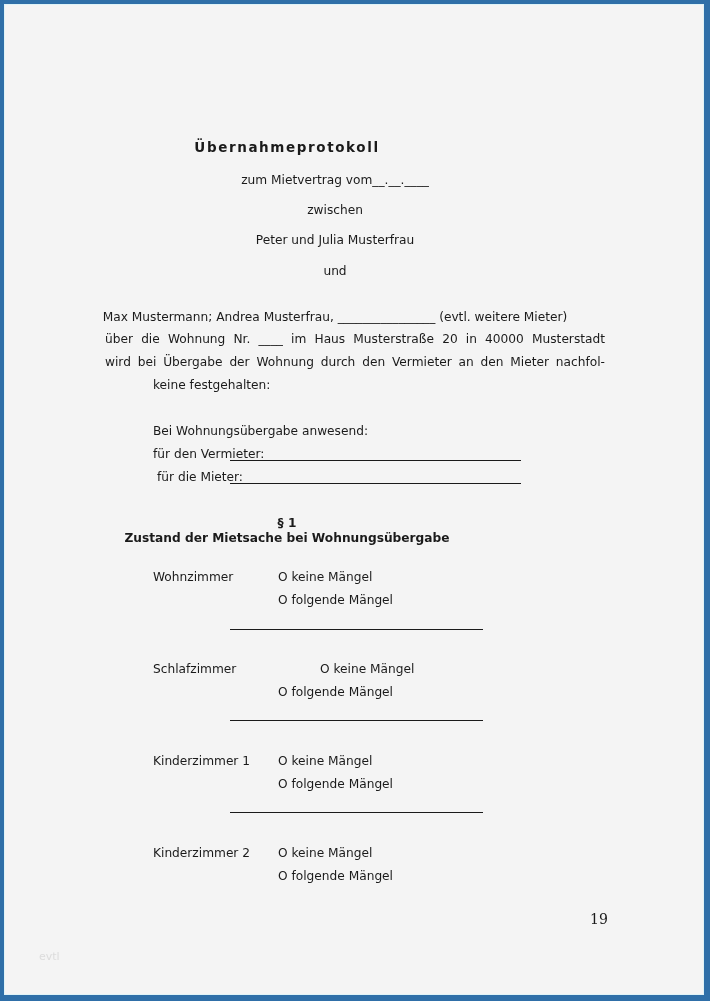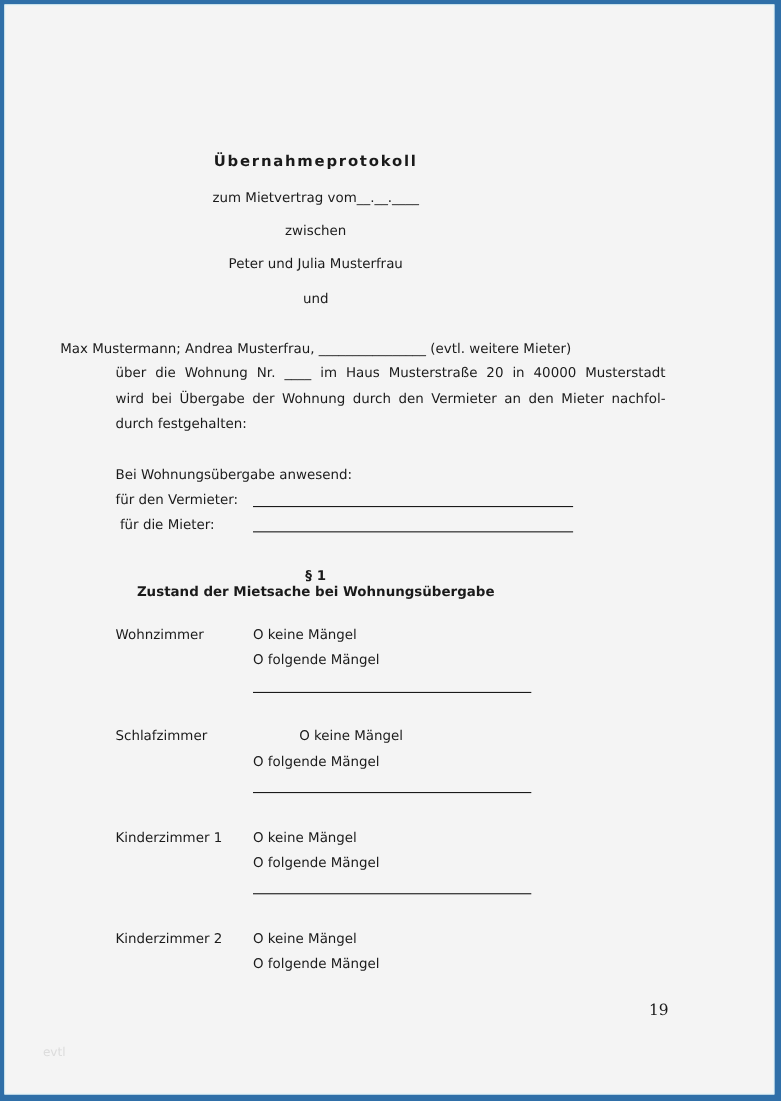--- a/index.html
+++ b/index.html
@@ -11,42 +11,42 @@
     }
     .frame {
       position: absolute; left: 4px; top: 4px; width: 700px; height: 991px;
       background: #f4f4f4;
       border: 1px solid #dff3f7;
       box-sizing: border-box;
     }
     .abs { position: absolute; white-space: nowrap; }
     .center { left: 0; width: 574px; text-align: center; }
     .title { font-weight: bold; font-size: 13.5px; letter-spacing: 1.6px; }
-    .txt { font-size: 12.2px; }
+    .txt { font-size: 12.2px; padding-left: 48px; }
     .just { font-size: 12.2px; text-align: justify; text-align-last: justify; width: 500px; left: 105px; }
     .bold { font-weight: bold; font-size: 12.2px; }
     .line { position: absolute; height: 0; border-top: 1px solid #1a1a1a; }
     .pagenum { font-family: "DejaVu Serif", serif; font-size: 14px; }
     .watermark { font-size: 11px; color: #dcdcdc; }
   </style>
 </head>
 <body>
 
 <div class="frame"></div>
 
 <div class="abs center title" style="top:139px;">Übernahmeprotokoll</div>
 <div class="abs center txt" style="top:173px;">zum Mietvertrag vom__.__.____</div>
 <div class="abs center txt" style="top:203px;">zwischen</div>
 <div class="abs center txt" style="top:233px;">Peter und Julia Musterfrau</div>
 <div class="abs center txt" style="top:264px;">und</div>
 <div class="abs center txt" style="top:294px;margin-top:16px;">Max Mustermann; Andrea Musterfrau, ________________ (evtl. weitere Mieter)</div>
 
 <div class="abs just" style="top:332px;">über die Wohnung Nr. ____ im Haus Musterstraße 20 in 40000 Musterstadt</div>
 <div class="abs just" style="top:355px;">wird bei Übergabe der Wohnung durch den Vermieter an den Mieter nachfol-</div>
-<div class="abs txt" style="top:378px; left:105px;">durch festgehalten:</div>
+<div class="abs txt" style="top:378px; left:105px;">keine festgehalten:</div>
 
 <div class="abs txt" style="top:424px; left:105px;">Bei Wohnungsübergabe anwesend:</div>
 <div class="abs txt" style="top:447px; left:105px;">für den Vermieter:</div>
 <div class="line" style="top:460px; left:230px; width:291px;"></div>
 <div class="abs txt" style="top:470px; left:109px;">für die Mieter:</div>
 <div class="line" style="top:483px; left:230px; width:291px;"></div>
 
 <div class="abs center bold" style="top:516px;">§ 1</div>
 <div class="abs center bold" style="top:531px;">Zustand der Mietsache bei Wohnungsübergabe</div>
 

